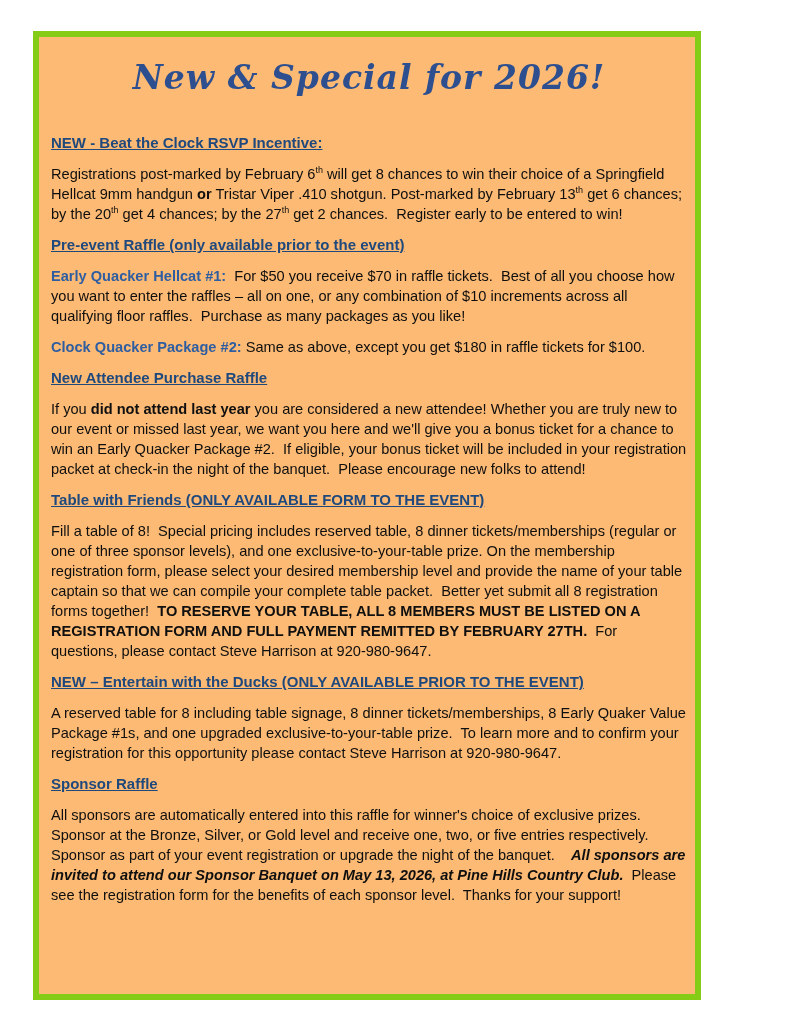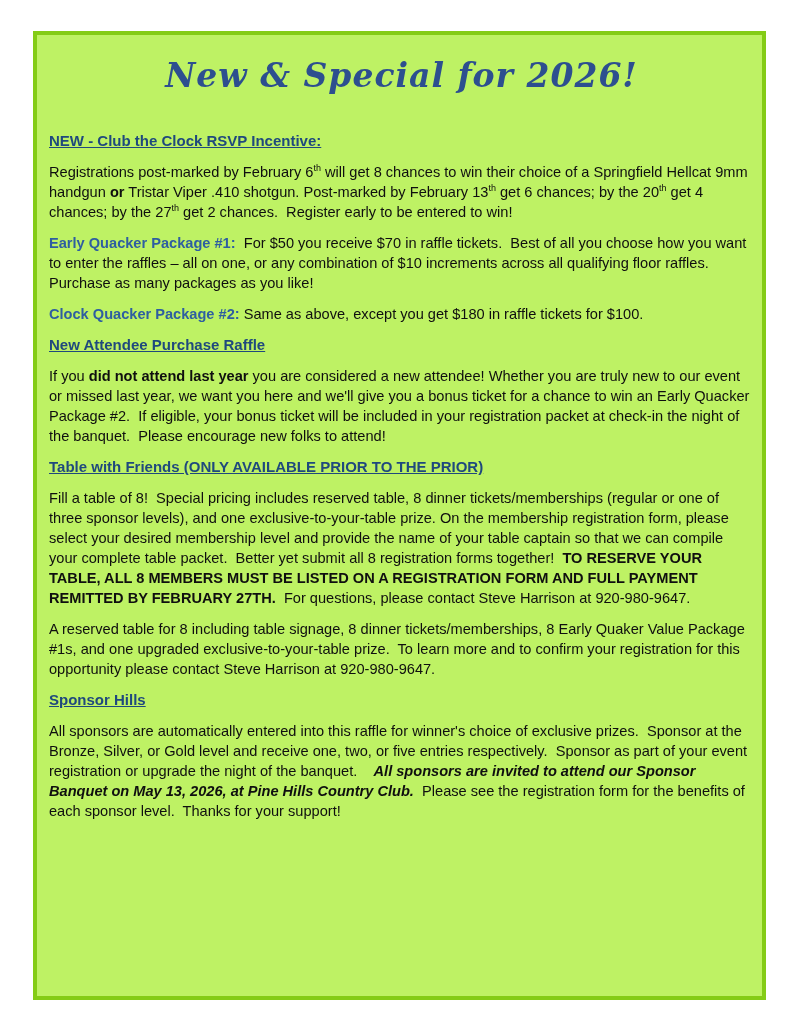--- a/index.html
+++ b/index.html
@@ -11,27 +11,27 @@
     width: 800px;
     height: 1035px;
     position: relative;
     font-family: "Liberation Sans", sans-serif;
     color: #0f0f0f;
   }
   .frame {
     position: absolute;
     left: 33px;
     top: 31px;
-    width: 733px;
+    width: 668px;
     height: 969px;
-    border: 4px solid #84cc16;
+    border: 6px solid #84cc16;
     box-sizing: border-box;
     padding: 12px 8px 0 12px;
     overflow: hidden;
-    background: #bef264;
+    background: #fdba74;
   }
   .title {
     text-align: center;
     font-family: "DejaVu Serif", serif;
     font-style: italic;
     font-weight: bold;
     font-size: 33px;
     letter-spacing: 1px;
     color: #2d4f8f;
     margin: 8px 0 34px 0;
@@ -59,44 +59,46 @@
   section { margin: 0; }
 </style>
 </head>
 <body>
 
 <div class="frame">
 
   <h1 class="title">New &amp; Special for 2026!</h1>
 
   <section>
-    <h2 class="heading">NEW - Club the Clock RSVP Incentive:</h2>
+    <h2 class="heading">NEW - Beat the Clock RSVP Incentive:</h2>
     <p class="para"><span class="seg">Registrations post-marked by February 6</span><span class="seg sup">th</span><span class="seg"> will get 8 chances to win their choice of a Springfield Hellcat 9mm handgun </span><span class="seg b">or</span><span class="seg"> Tristar Viper .410 shotgun. Post-marked by February 13</span><span class="seg sup">th</span><span class="seg"> get 6 chances; by the 20</span><span class="seg sup">th</span><span class="seg"> get 4 chances; by the 27</span><span class="seg sup">th</span><span class="seg"> get 2 chances.  Register early to be entered to win!</span></p>
   </section>
 
   <section>
+    <h2 class="heading">Pre-event Raffle (only available prior to the event)</h2>
   </section>
 
   <section>
-    <p class="para"><span class="seg label">Early Quacker Package #1:</span><span class="seg">  For $50 you receive $70 in raffle tickets.  Best of all you choose how you want to enter the raffles – all on one, or any combination of $10 increments across all qualifying floor raffles.  Purchase as many packages as you like!</span></p>
+    <p class="para"><span class="seg label">Early Quacker Hellcat #1:</span><span class="seg">  For $50 you receive $70 in raffle tickets.  Best of all you choose how you want to enter the raffles – all on one, or any combination of $10 increments across all qualifying floor raffles.  Purchase as many packages as you like!</span></p>
     <p class="para"><span class="seg label">Clock Quacker Package #2:</span><span class="seg"> Same as above, except you get $180 in raffle tickets for $100.</span></p>
   </section>
 
   <section>
     <h2 class="heading">New Attendee Purchase Raffle</h2>
     <p class="para"><span class="seg">If you </span><span class="seg b">did not attend last year</span><span class="seg"> you are considered a new attendee! Whether you are truly new to our event or missed last year, we want you here and we'll give you a bonus ticket for a chance to win an Early Quacker Package #2.  If eligible, your bonus ticket will be included in your registration packet at check-in the night of the banquet.  Please encourage new folks to attend!</span></p>
   </section>
 
   <section>
-    <h2 class="heading">Table with Friends (ONLY AVAILABLE PRIOR TO THE PRIOR)</h2>
+    <h2 class="heading">Table with Friends (ONLY AVAILABLE FORM TO THE EVENT)</h2>
     <p class="para"><span class="seg">Fill a table of 8!  Special pricing includes reserved table, 8 dinner tickets/memberships (regular or one of three sponsor levels), and one exclusive-to-your-table prize. On the membership registration form, please select your desired membership level and provide the name of your table captain so that we can compile your complete table packet.  Better yet submit all 8 registration forms together!  </span><span class="seg b">TO RESERVE YOUR TABLE, ALL 8 MEMBERS MUST BE LISTED ON A REGISTRATION FORM AND FULL PAYMENT REMITTED BY FEBRUARY 27TH.</span><span class="seg">  For questions, please contact Steve Harrison at 920-980-9647.</span></p>
   </section>
 
   <section>
+    <h2 class="heading">NEW – Entertain with the Ducks (ONLY AVAILABLE PRIOR TO THE EVENT)</h2>
     <p class="para"><span class="seg">A reserved table for 8 including table signage, 8 dinner tickets/memberships, 8 Early Quaker Value Package #1s, and one upgraded exclusive-to-your-table prize.  To learn more and to confirm your registration for this opportunity please contact Steve Harrison at 920-980-9647.</span></p>
   </section>
 
   <section>
-    <h2 class="heading">Sponsor Hills</h2>
+    <h2 class="heading">Sponsor Raffle</h2>
     <p class="para"><span class="seg">All sponsors are automatically entered into this raffle for winner's choice of exclusive prizes.  Sponsor at the Bronze, Silver, or Gold level and receive one, two, or five entries respectively.  Sponsor as part of your event registration or upgrade the night of the banquet.    </span><span class="seg bi">All sponsors are invited to attend our Sponsor Banquet on May 13, 2026, at Pine Hills Country Club.</span><span class="seg">  Please see the registration form for the benefits of each sponsor level.  Thanks for your support!</span></p>
   </section>
 
 </div>
 
 </body></html>

